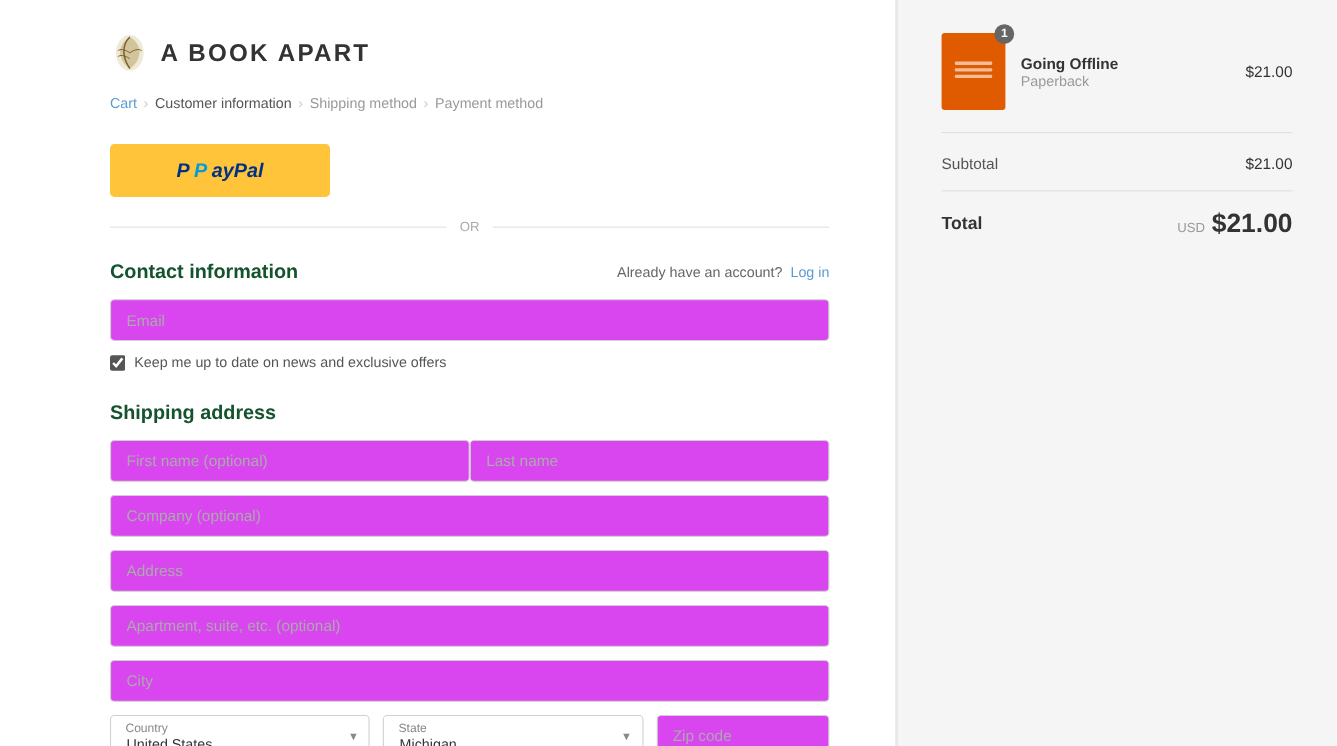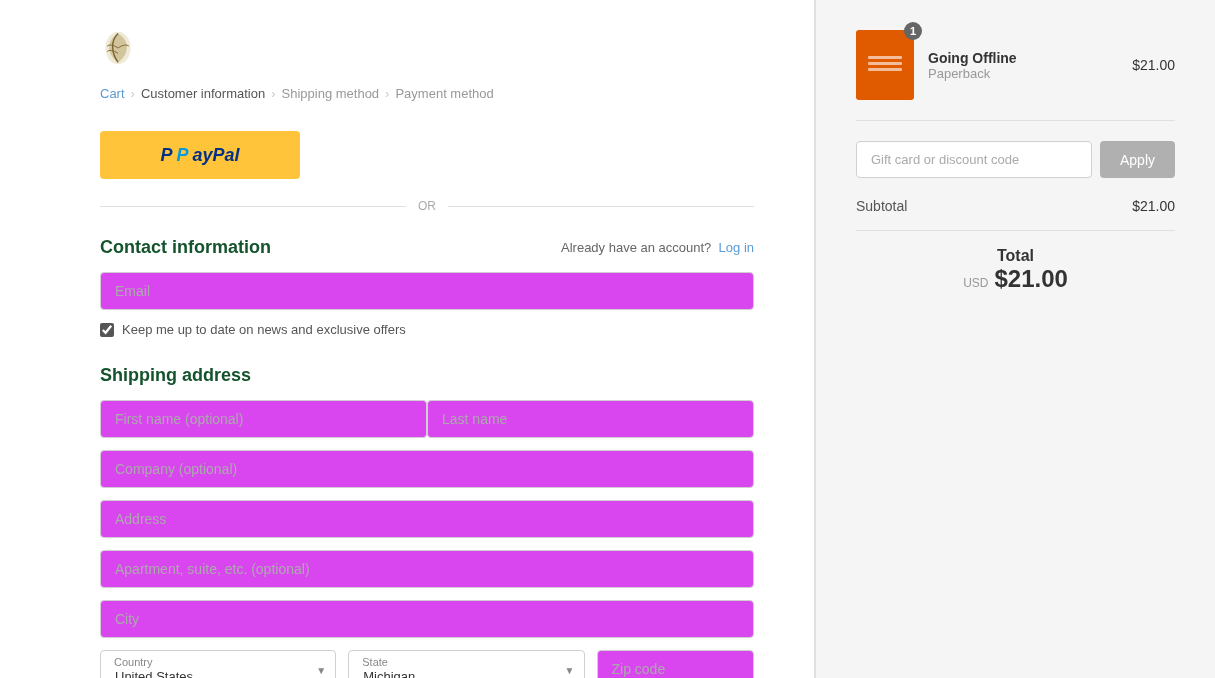--- a/index.html
+++ b/index.html
@@ -331,21 +331,20 @@
     }
     .divider-line {
       border: none;
       border-top: 1px solid #e0e0e0;
       margin: 16px 0;
     }
     .total-row {
       display: flex;
       justify-content: space-between;
       align-items: center;
-      flex-direction: column;
     }
     .total-label {
       font-size: 16px;
       font-weight: 600;
       color: #333;
     }
     .total-value-wrap {
       display: flex;
       align-items: baseline;
       gap: 6px;
@@ -385,20 +384,21 @@
     
     <div class="logo-area">
       <svg class="logo-leaf" viewBox="0 0 40 40" xmlns="http://www.w3.org/2000/svg">
         <ellipse cx="20" cy="20" rx="14" ry="18" fill="#c8b87a" opacity="0.3"></ellipse>
         <path d="M20 36 C8 28, 6 12, 20 4 C34 12, 32 28, 20 36Z" fill="#b8a060" opacity="0.5"></path>
         <path d="M20 36 C12 24, 12 12, 20 4" stroke="#7a6030" stroke-width="1.5" fill="none"></path>
         <path d="M20 20 C14 16, 10 16, 8 18" stroke="#7a6030" stroke-width="1" fill="none"></path>
         <path d="M20 26 C14 22, 10 22, 8 24" stroke="#7a6030" stroke-width="1" fill="none"></path>
         <path d="M20 20 C26 16, 30 16, 32 18" stroke="#7a6030" stroke-width="1" fill="none"></path>
       </svg>
+      <span class="logo-text">A BOOK APART</span>
     </div>
 
     
     <nav class="breadcrumb">
       <a href="#">Cart</a>
       <span class="sep">›</span>
       <span class="active">Customer information</span>
       <span class="sep">›</span>
       <span>Shipping method</span>
       <span class="sep">›</span>
@@ -485,24 +485,20 @@
         </div>
         <div class="badge">1</div>
       </div>
       <div class="cart-item-info">
         <div class="cart-item-title">Going Offline</div>
         <div class="cart-item-subtitle">Paperback</div>
       </div>
       <div class="cart-item-price">$21.00</div>
     </div>
 
-    <div class="discount-row">
-      <input class="discount-input" type="text" placeholder="Gift card or discount code" style="">
-      <button class="apply-btn">Apply</button>
-    </div>
 
     <div class="summary-row">
       <span class="summary-label">Subtotal</span>
       <span class="summary-value">$21.00</span>
     </div>
 
 
     <hr class="divider-line">
 
     <div class="total-row">

